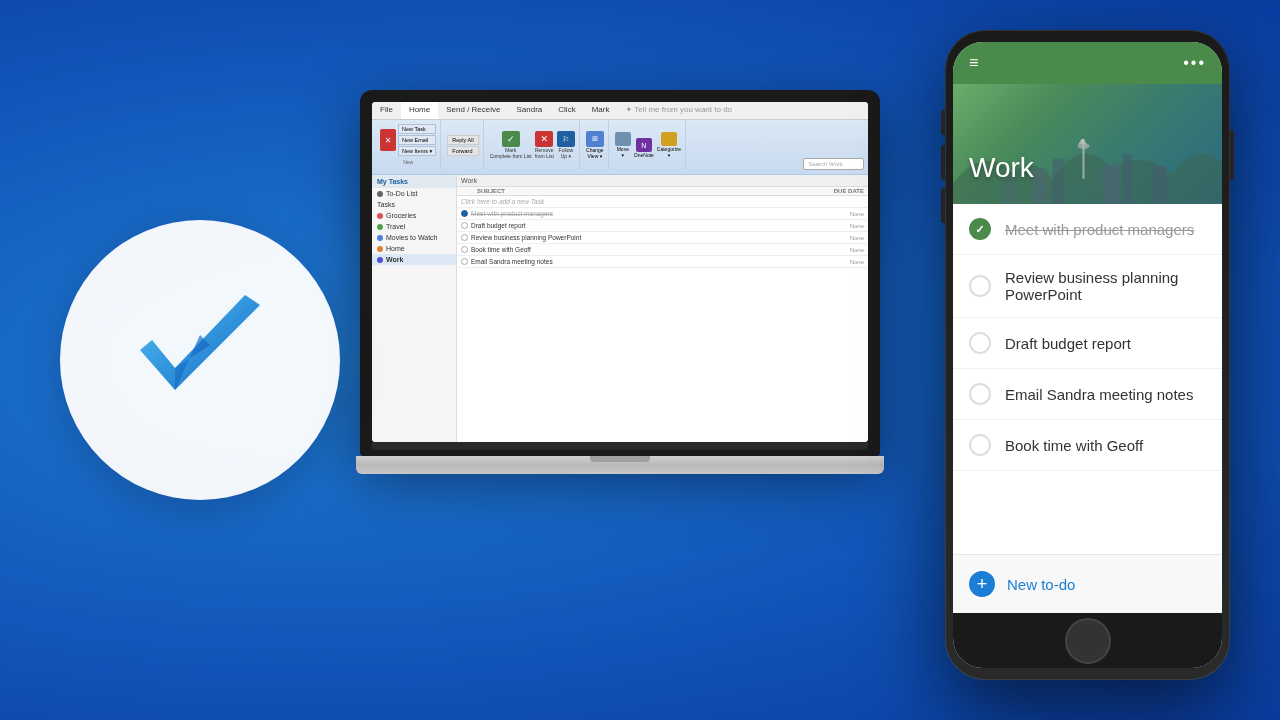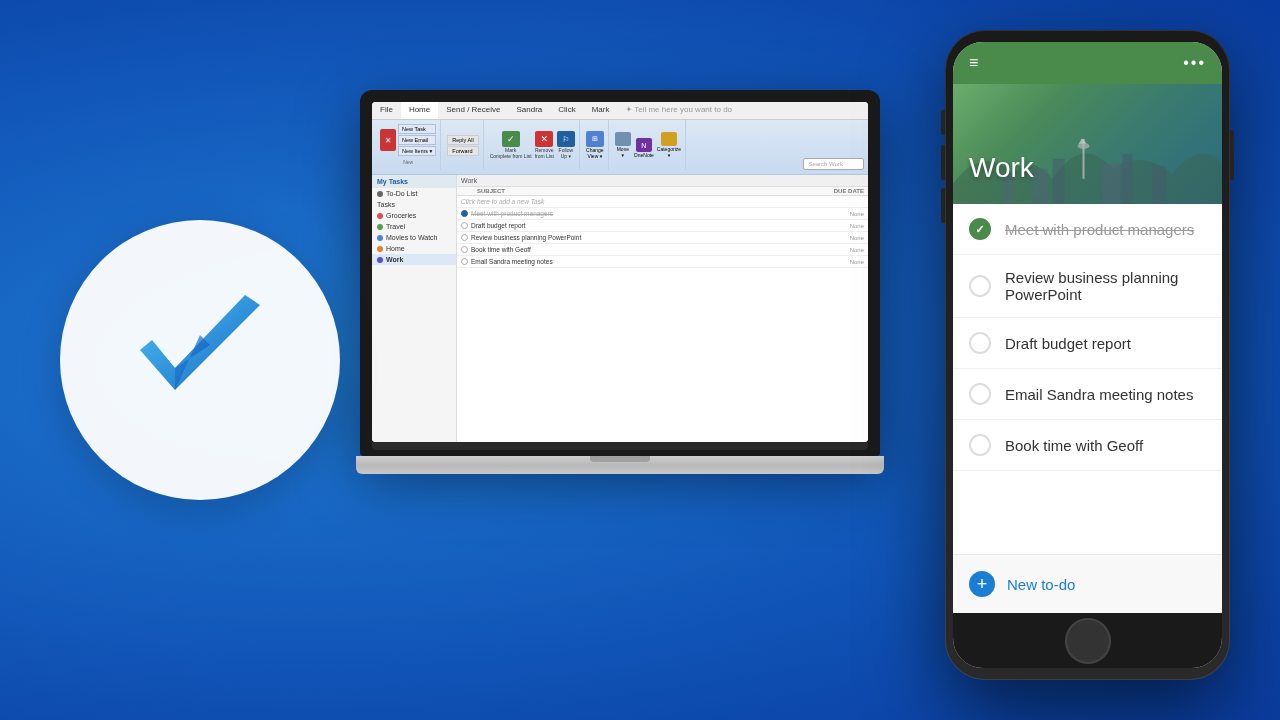--- a/index.html
+++ b/index.html
@@ -557,21 +557,21 @@
     <div class="laptop-screen-inner">
       <div class="outlook-bg">
 
         <div class="outlook-tabs">
           <div class="outlook-tab">File</div>
           <div class="outlook-tab active">Home</div>
           <div class="outlook-tab">Send / Receive</div>
           <div class="outlook-tab">Sandra</div>
           <div class="outlook-tab">Click</div>
           <div class="outlook-tab">Mark</div>
-          <div class="outlook-tab" style="color:#999;">✦ <span>Tell me here you want to do</span></div>
+          <div class="outlook-tab" style="color:#999;">✦ <span>Tell me from you want to do</span></div>
         </div>
 
         <div class="outlook-ribbon">
 
           <div class="ribbon-group">
             <div style="display:flex; gap:2px; align-items:center;">
               <div style="background:#cc3333; width:16px; height:22px; border-radius:2px; display:flex; align-items:center; justify-content:center;">
                 <span style="color:white; font-size:8px;">✕</span>
               </div>
               <div style="display:flex; flex-direction:column; gap:1px;">

